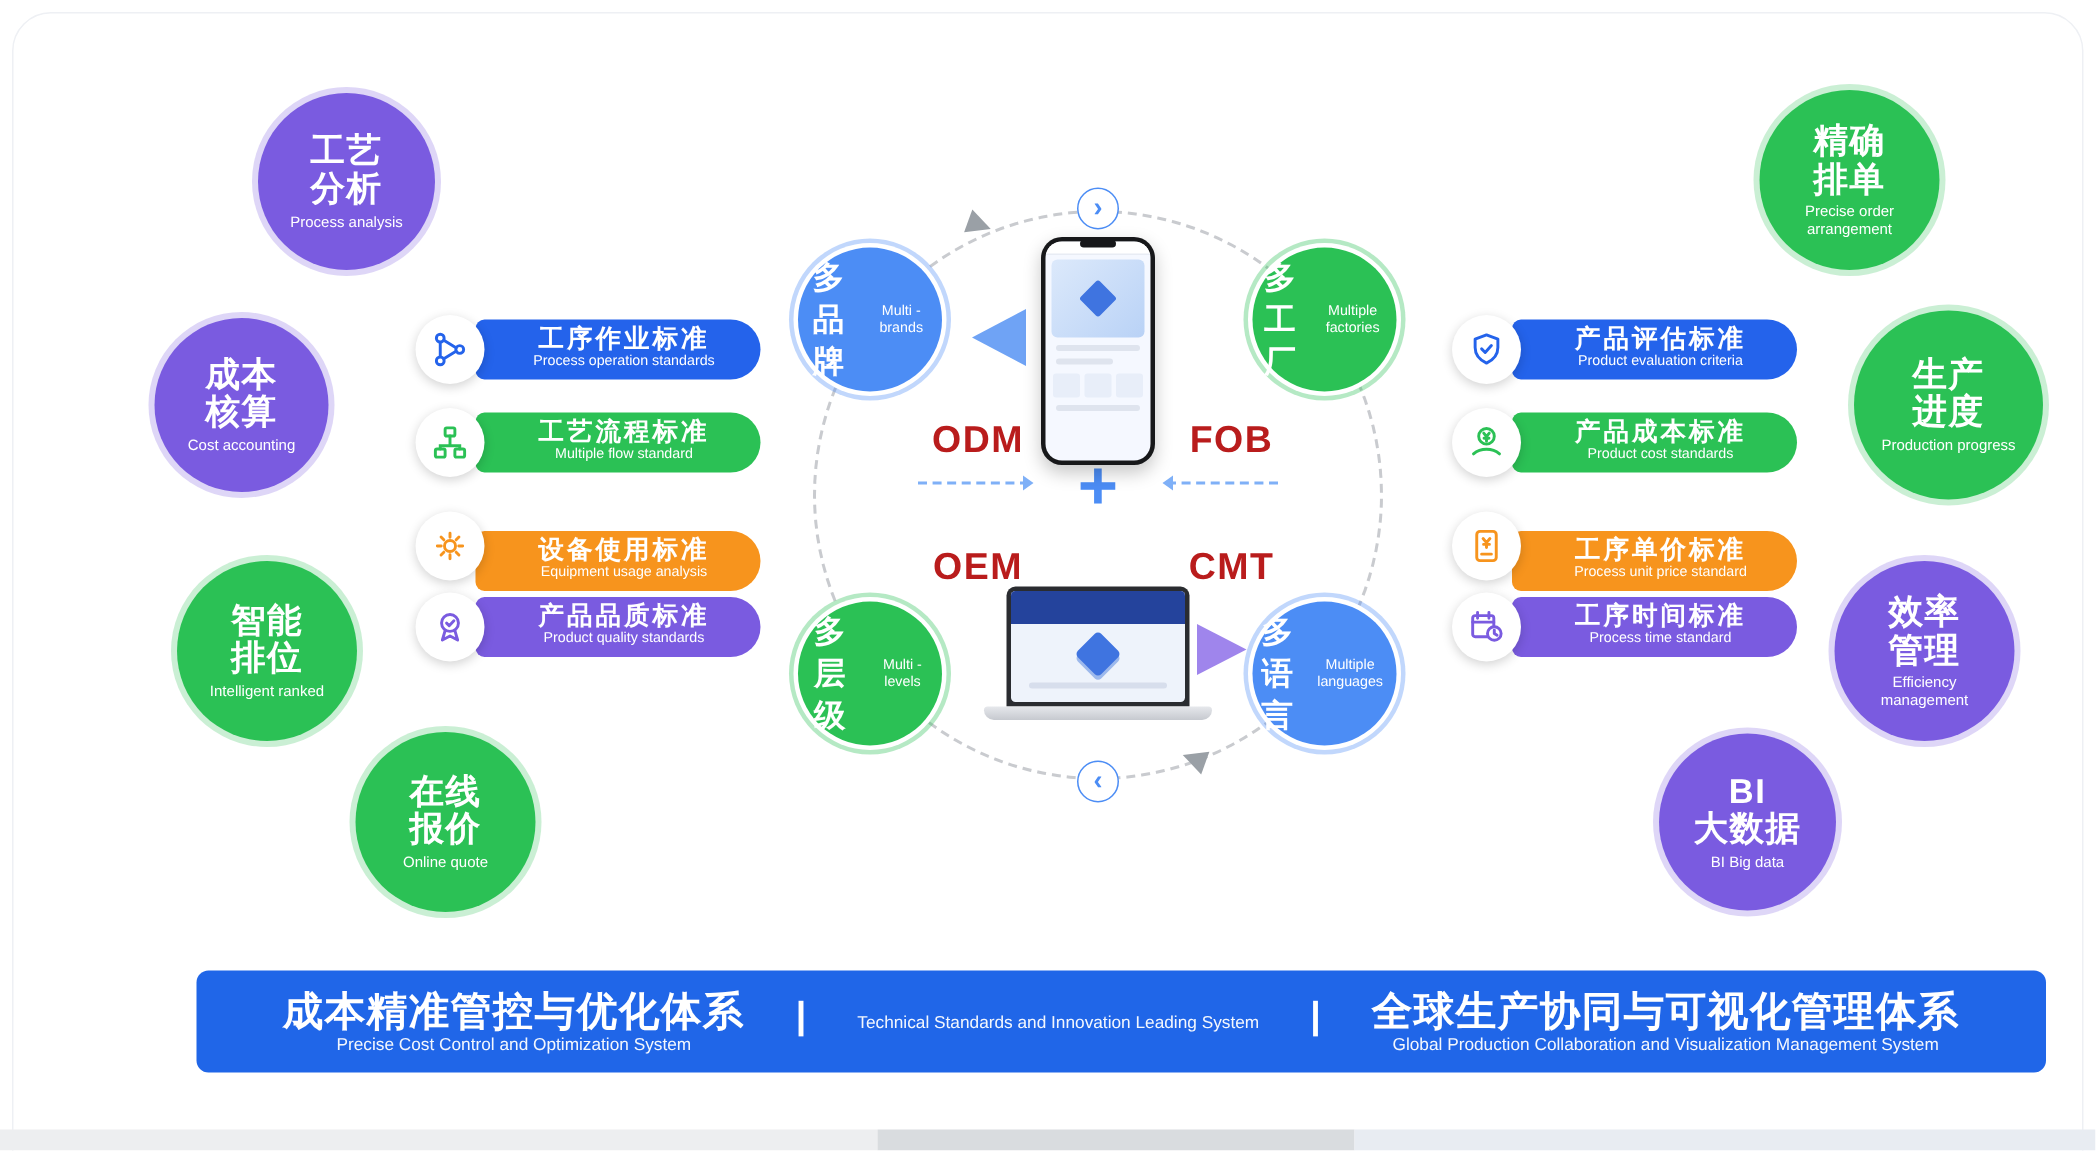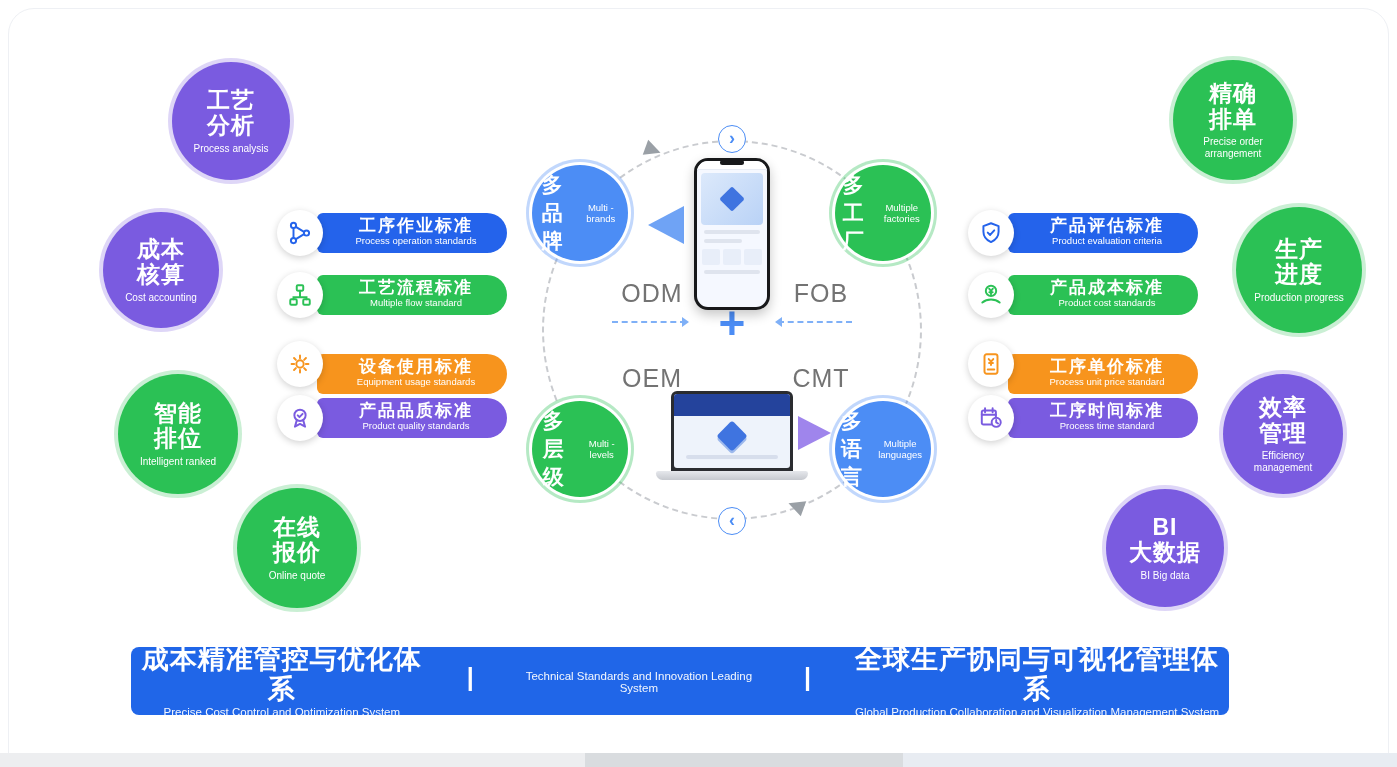--- a/index.html
+++ b/index.html
@@ -38,22 +38,22 @@
   
   .dashed-circle { position:absolute; left:542px; top:140px; width:380px; height:380px;
     border:2px dashed #c9cbcf; border-radius:50%; }
   .node { position:absolute; width:96px; height:96px; border-radius:50%; color:#fff; display:flex;
     flex-direction:row; align-items:center; justify-content:center; text-align:center; z-index:3; }
   .node .zh { font-size:21px; font-weight:bold; letter-spacing:1px; }
   .node .en { font-size:9.5px; margin-top:2px; padding:0 9px; line-height:1.15; }
   .node.blue  { background:var(--node-blue); box-shadow:0 0 0 3px #fff, 0 0 0 6px rgba(76,141,245,.35); }
   .node.green { background:var(--green);     box-shadow:0 0 0 3px #fff, 0 0 0 6px rgba(43,193,85,.35); }
 
-  .mode-label { position:absolute; width:70px; text-align:center; font-size:25px; font-weight:400;
-    color:#737373; letter-spacing:1px; }
+  .mode-label { position:absolute; width:70px; text-align:center; font-size:25px; font-weight:700;
+    color:#b91c1c; letter-spacing:1px; }
   .plus-sign { position:absolute; left:712px; top:300px; width:40px; text-align:center;
     font-size:46px; font-weight:bold; color:var(--node-blue); line-height:1; }
 
   .chev { position:absolute; width:28px; height:28px; border-radius:50%; background:#fff;
     border:1.6px solid var(--node-blue); color:var(--node-blue); display:flex; align-items:center;
     justify-content:center; font-size:18px; font-weight:bold; z-index:4; cursor:pointer; padding-bottom:2px; }
 
   .dash-arrow { position:absolute; width:74px; height:0; border-top:2px dashed #7fb0f7; z-index:2; }
   .dash-arrow::after { content:""; position:absolute; width:0; height:0; top:-6px;
     border-top:5px solid transparent; border-bottom:5px solid transparent; }
@@ -91,21 +91,21 @@
     border-radius:6px 6px 0 0; padding:3px; z-index:5; }
   .laptop-display { width:100%; height:100%; background:#eef3fb; border-radius:3px; overflow:hidden; position:relative; }
   .lp-head { height:22px; background:#24439c; }
   .lp-cube { position:absolute; left:50%; top:42px; width:22px; height:22px;
     transform:translate(-50%,-50%) rotate(45deg); background:#3f74e0; border-radius:3px; box-shadow:2px 2px 0 #9db9ec; }
   .lp-line { position:absolute; left:12px; right:12px; bottom:9px; height:4px; background:#d7deec; border-radius:2px; }
   .laptop-base { position:absolute; left:656px; top:471px; width:152px; height:9px;
     background:linear-gradient(#e6e8ec,#c6c9cf); border-radius:3px 3px 8px 8px; z-index:5; }
 
   
-  .footer { position:absolute; left:131px; top:647px; width:1098px; height:68px; background:var(--footer-blue);
+  .footer { position:absolute; left:131px; top:647px; width:1233px; height:68px; background:var(--footer-blue);
     border-radius:8px; display:flex; align-items:center; justify-content:center; color:#fff; }
   .footer-item { text-align:center; }
   .footer-item .zh { font-size:27px; font-weight:bold; letter-spacing:1px; line-height:1.12; }
   .footer-item .en { font-size:11.5px; margin-top:2px; opacity:.95;text-align:center; }
   .footer-sep { font-size:25px; font-weight:bold; margin:0 34px; transform:translateY(-4px); }
 
   
   .strip { position:absolute; top:753px; height:14px; }
 </style>
 </head>
@@ -201,21 +201,21 @@
 </div>
 <div class="std-row c-orange" style="left:277px;top:334px">
   <span class="std-icon">
     <svg viewBox="0 0 24 24" fill="none" stroke="currentColor" stroke-width="1.8" stroke-linecap="round">
       <circle cx="12" cy="12" r="3.4"></circle>
       <path d="M12 4.2v2.4M12 17.4v2.4M4.2 12h2.4M17.4 12h2.4M6.5 6.5l1.7 1.7M15.8 15.8l1.7 1.7M17.5 6.5l-1.7 1.7M8.2 15.8l-1.7 1.7"></path>
     </svg>
   </span>
   <span class="std-banner">
     <span class="zh">设备使用标准</span>
-    <span class="en">Equipment usage standards</span>
+    <span class="en">Equipment usage analysis</span>
   </span>
 </div>
 <div class="std-row c-purple" style="left:277px;top:395px">
   <span class="std-icon">
     <svg viewBox="0 0 24 24" fill="none" stroke="currentColor" stroke-width="1.8" stroke-linecap="round" stroke-linejoin="round">
       <circle cx="12" cy="9.5" r="5.2"></circle>
       <path d="M9.9 9.6l1.6 1.6 2.9-3M9 14.2l-1.7 5.8 4.7-2.5 4.7 2.5-1.7-5.8"></path>
     </svg>
   </span>
   <span class="std-banner">

